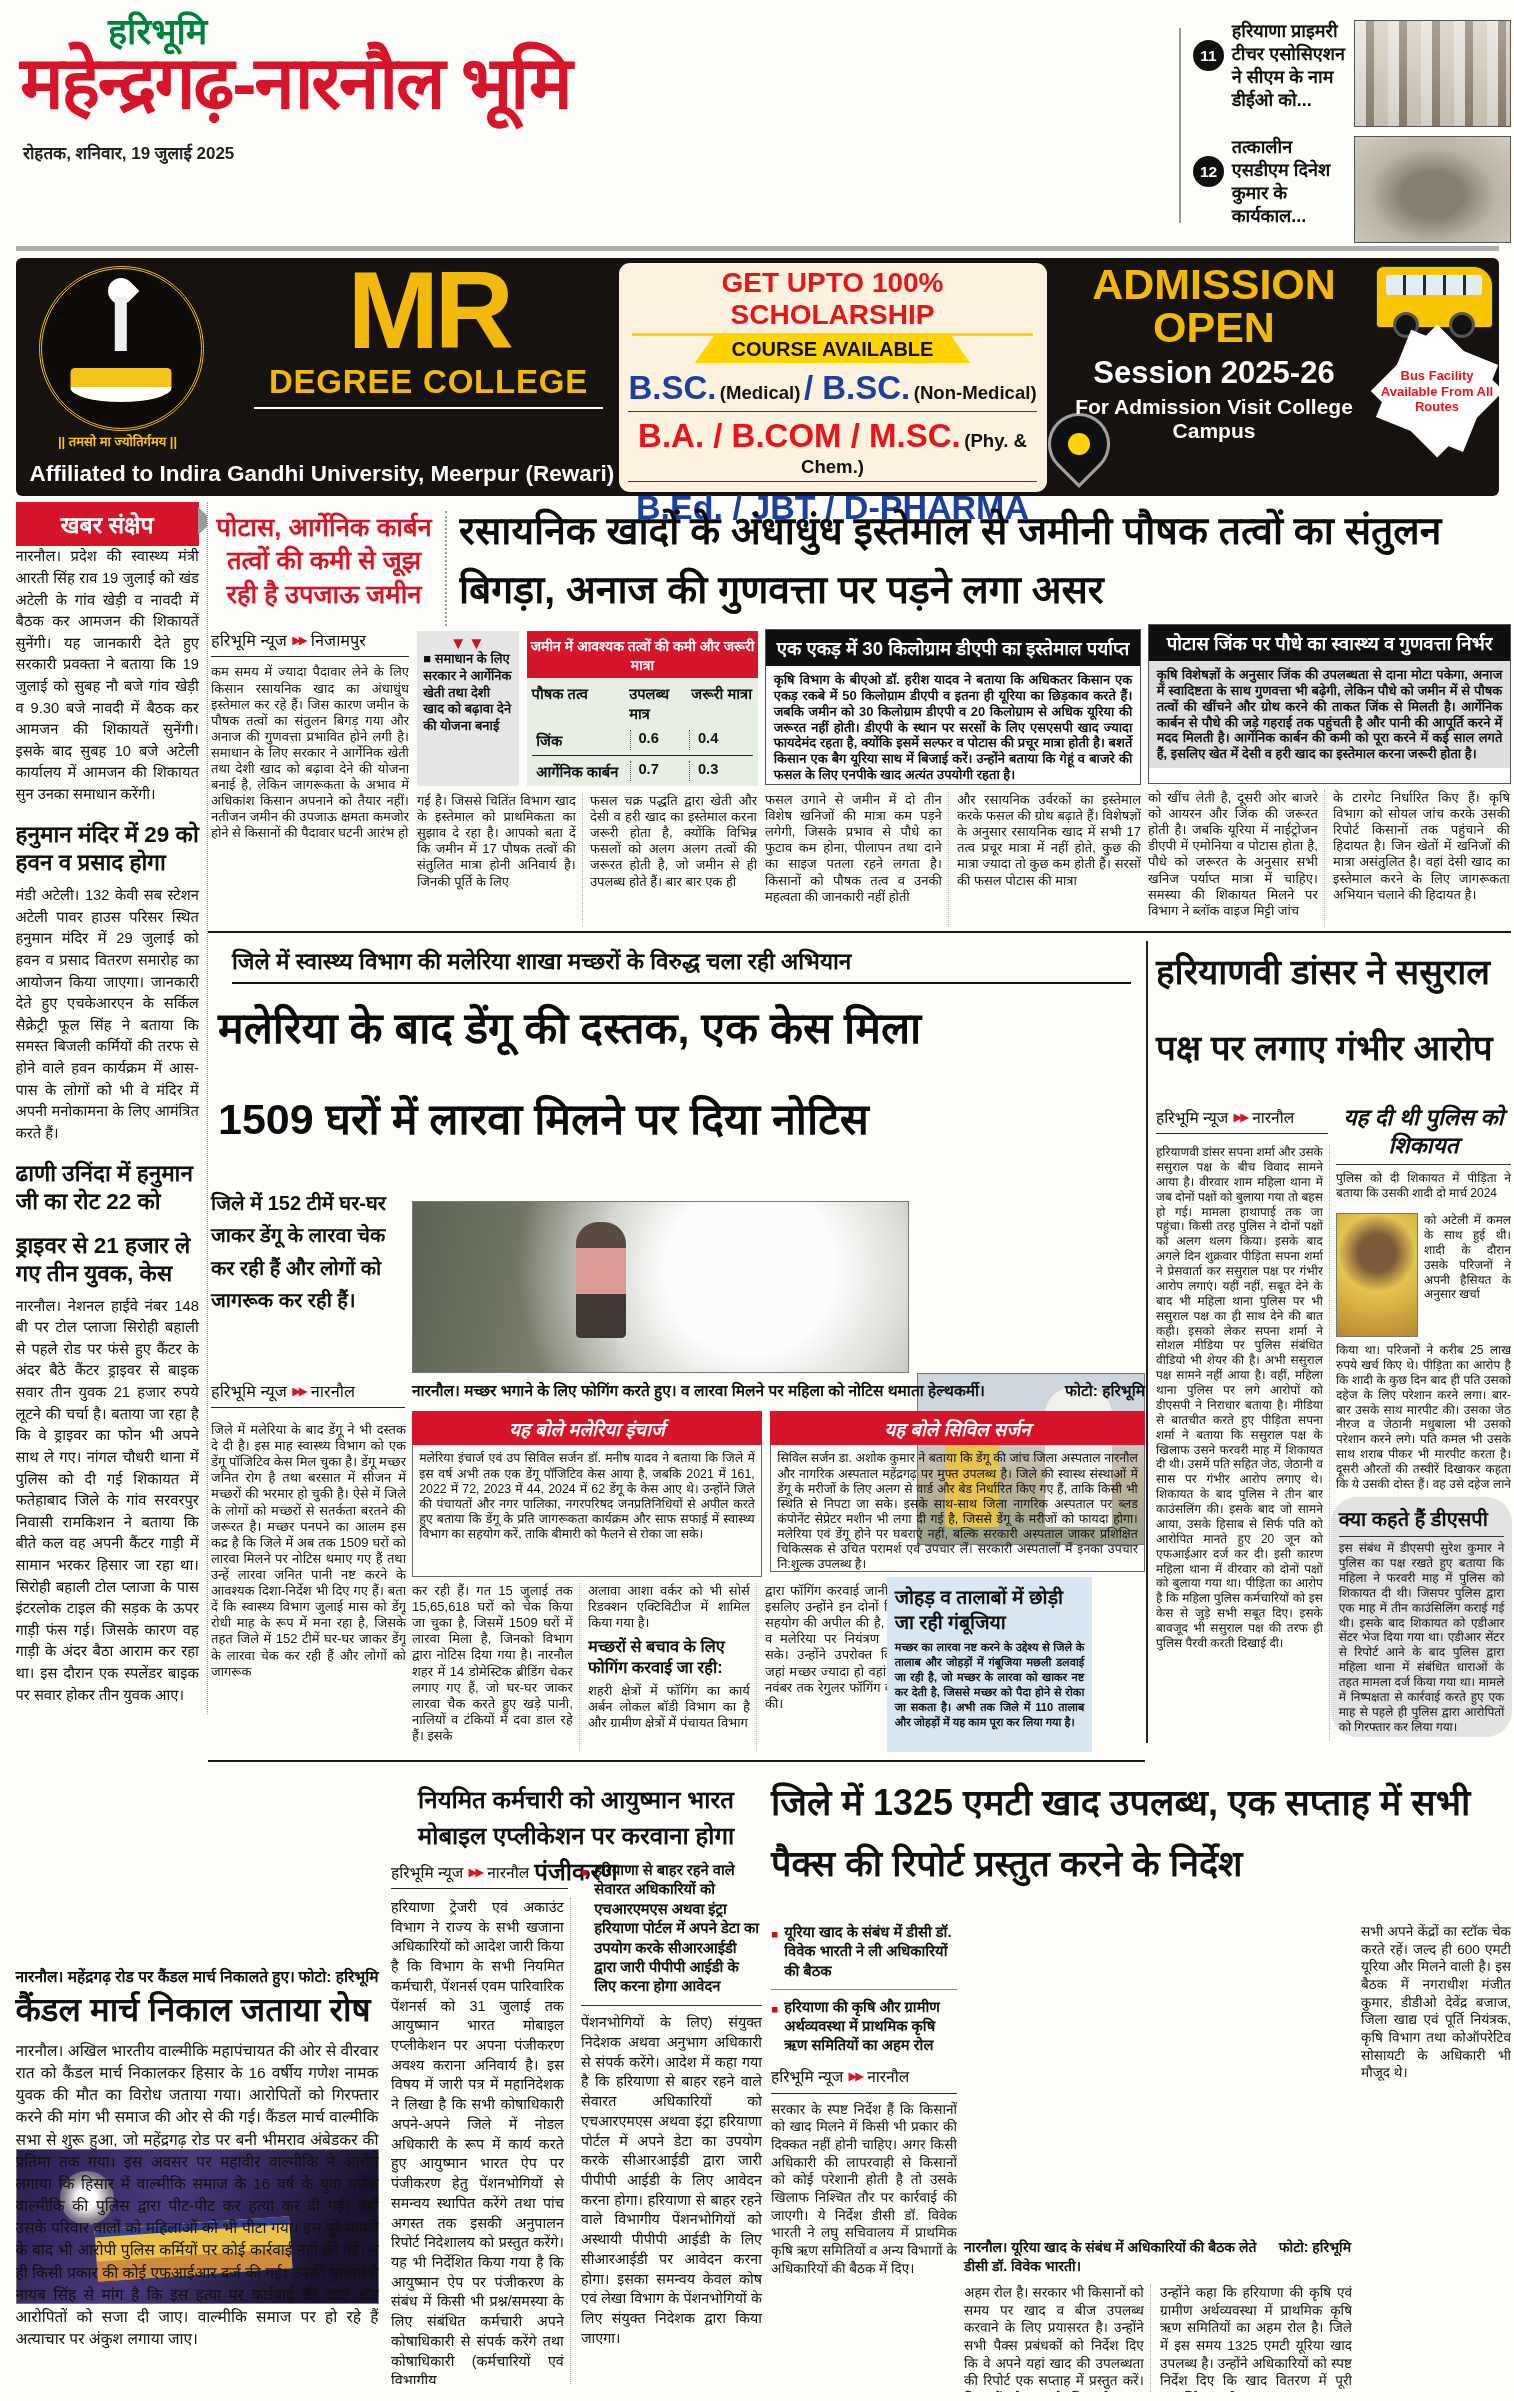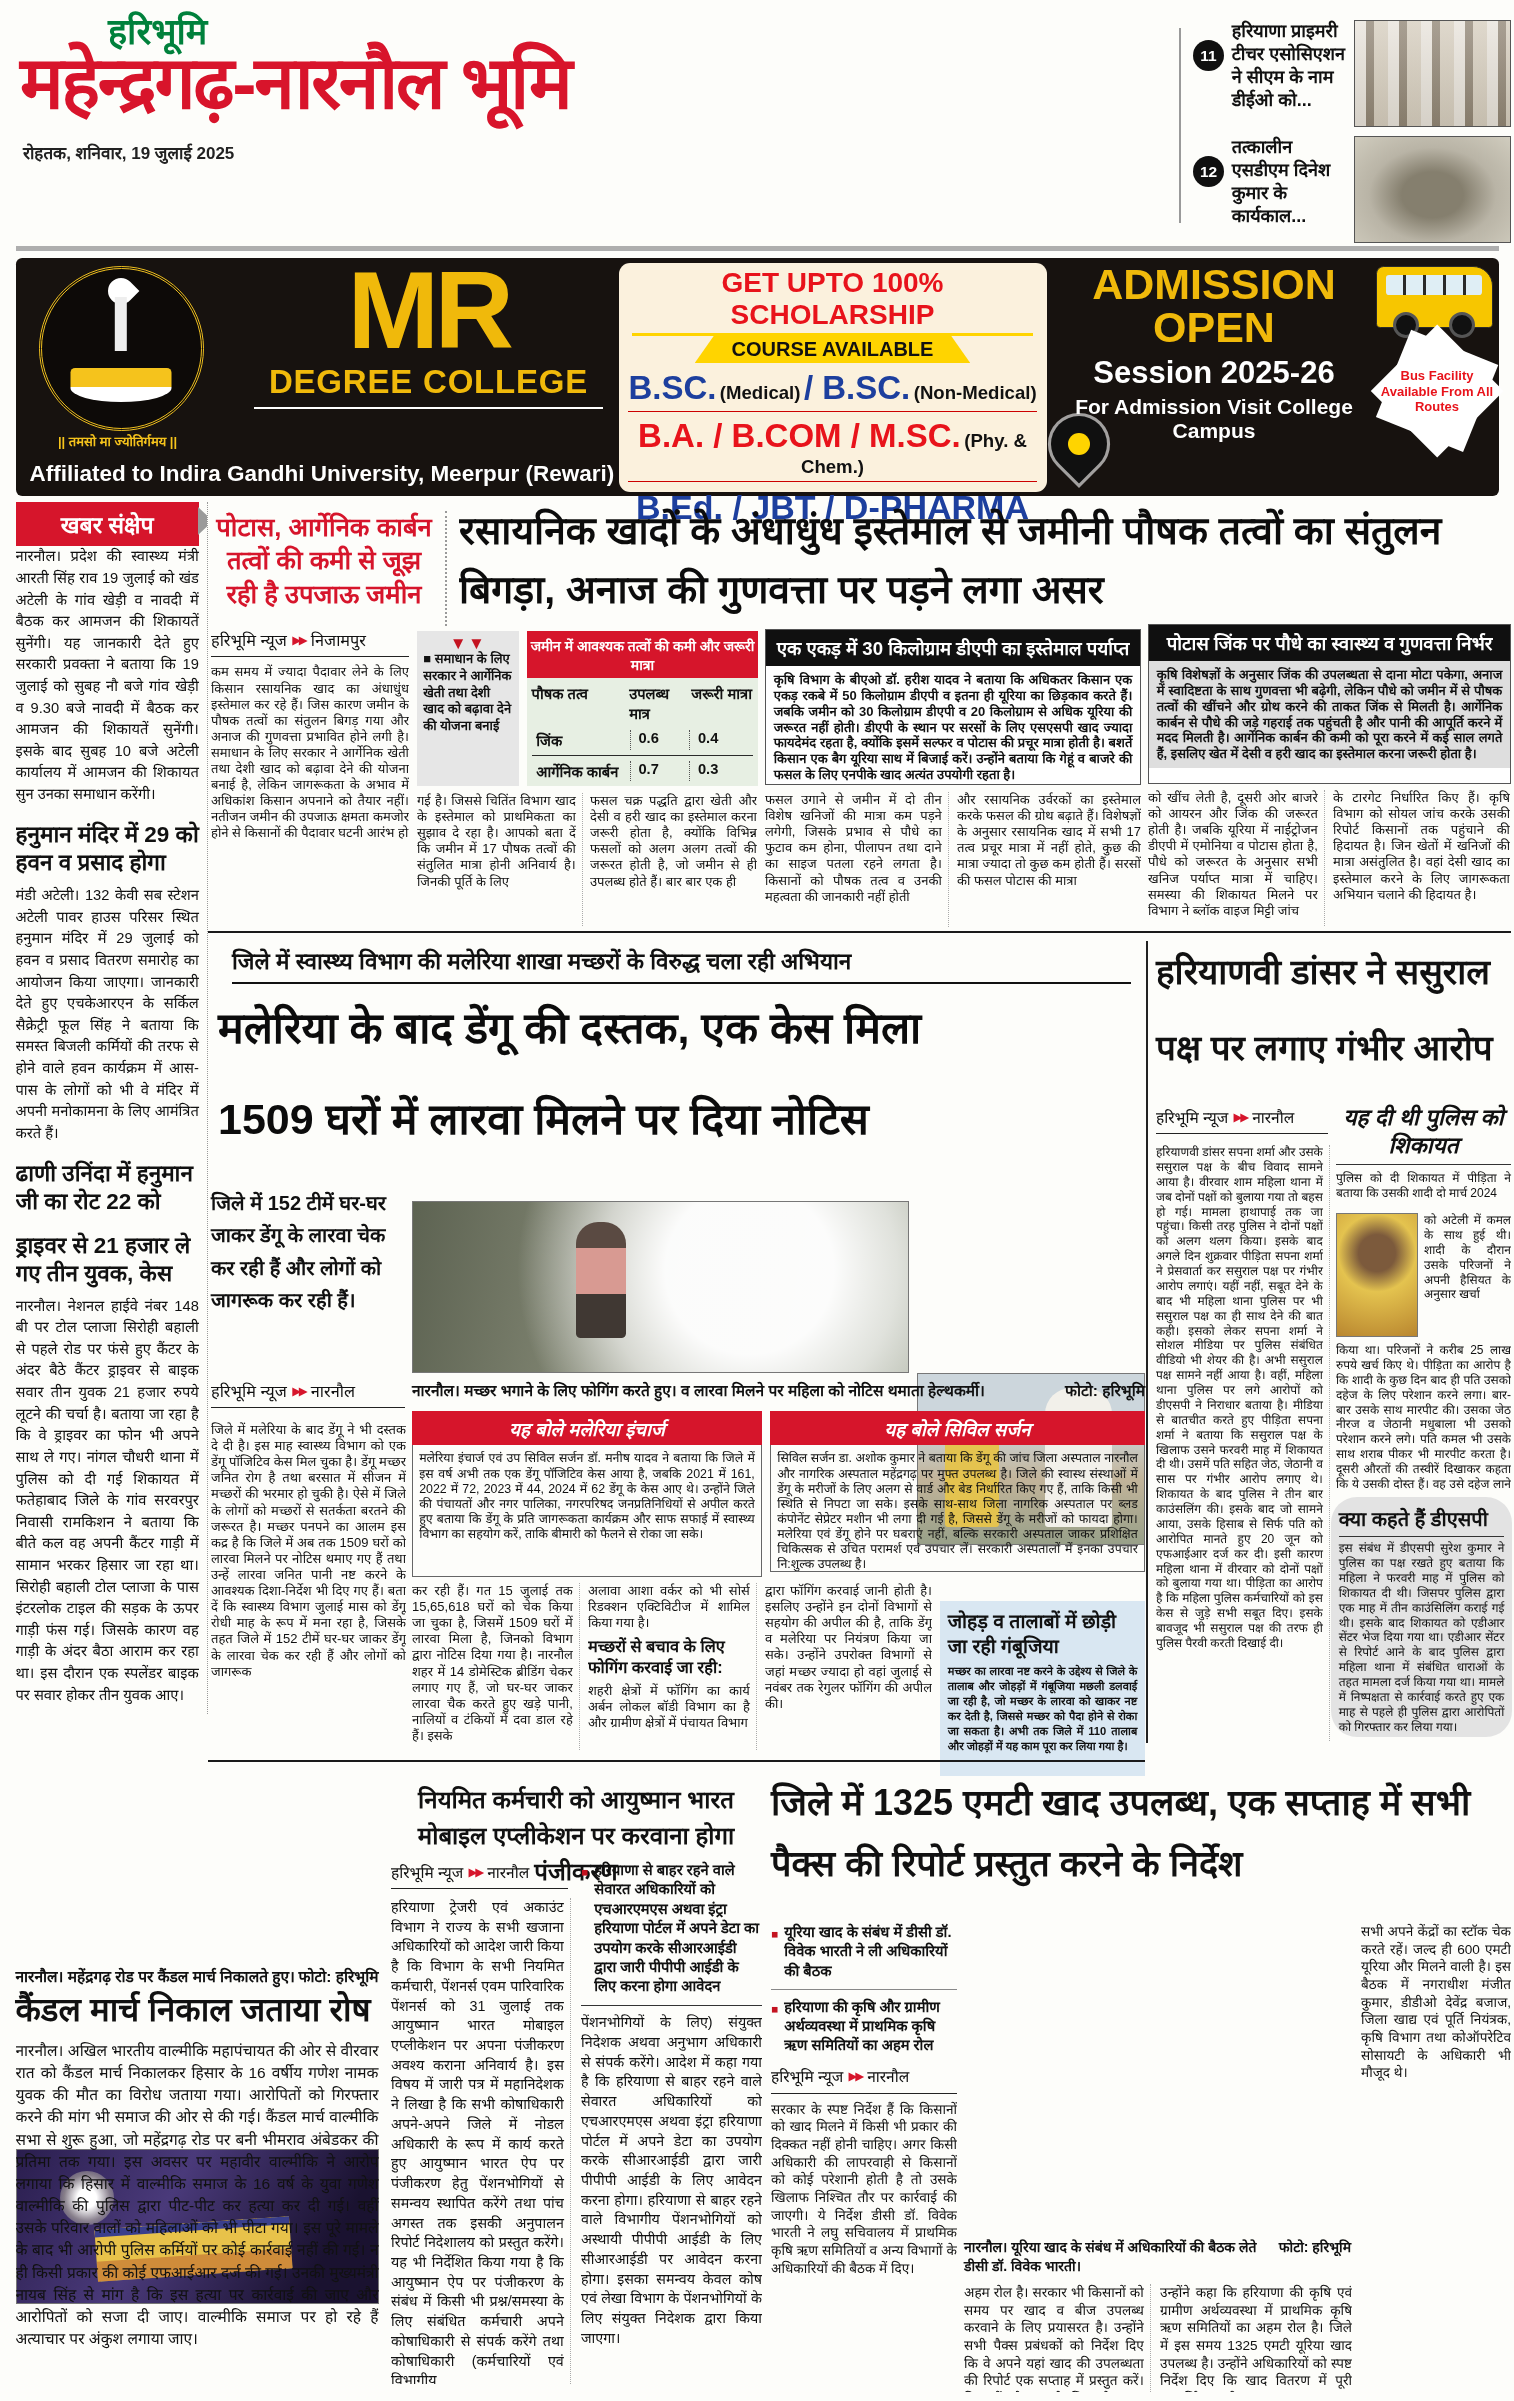--- a/index.html
+++ b/index.html
@@ -306,21 +306,21 @@
     <div class="qb clip" style="height:127px;">सिविल सर्जन डा. अशोक कुमार ने बताया कि डेंगू की जांच जिला अस्पताल नारनौल और नागरिक अस्पताल महेंद्रगढ़ पर मुफ्त उपलब्ध है। जिले की स्वास्थ संस्थाओं में डेंगू के मरीजों के लिए अलग से वार्ड और बेड निर्धारित किए गए हैं, ताकि किसी भी स्थिति से निपटा जा सके। इसके साथ-साथ जिला नागरिक अस्पताल पर ब्लड कंपोनेंट सेप्रेटर मशीन भी लगा दी गई है, जिससे डेंगू के मरीजों को फायदा होगा। मलेरिया एवं डेंगू होने पर घबराएं नहीं, बल्कि सरकारी अस्पताल जाकर प्रशिक्षित चिकित्सक से उचित परामर्श एवं उपचार लें। सरकारी अस्पतालों में इनका उपचार नि:शुल्क उपलब्ध है।</div>
   </div>
 
   <div class="abs bodytxt clip dotr" style="left:412px;top:1583px;width:168px;height:167px;">कर रही हैं। गत 15 जुलाई तक 15,65,618 घरों को चेक किया जा चुका है, जिसमें 1509 घरों में लारवा मिला है, जिनको विभाग द्वारा नोटिस दिया गया है। नारनौल शहर में 14 डोमेस्टिक ब्रीडिंग चेकर लगाए गए हैं, जो घर-घर जाकर लारवा चैक करते हुए खड़े पानी, नालियों व टंकियों में दवा डाल रहे हैं। इसके</div>
   <div class="abs clip dotr" style="left:588px;top:1583px;width:169px;height:167px;">
     <div class="bodytxt">अलावा आशा वर्कर को भी सोर्स रिडक्शन एक्टिविटीज में शामिल किया गया है।</div>
     <div class="subhead">मच्छरों से बचाव के लिए फोगिंग करवाई जा रही:</div>
     <div class="bodytxt">शहरी क्षेत्रों में फॉगिंग का कार्य अर्बन लोकल बॉडी विभाग का है और ग्रामीण क्षेत्रों में पंचायत विभाग</div>
   </div>
   <div class="abs bodytxt clip" style="left:765px;top:1583px;width:167px;height:167px;">द्वारा फॉगिंग करवाई जानी होती है। इसलिए उन्होंने इन दोनों विभागों से सहयोग की अपील की है, ताकि डेंगू व मलेरिया पर नियंत्रण किया जा सके। उन्होंने उपरोक्त विभागों से जहां मच्छर ज्यादा हो वहां जुलाई से नवंबर तक रेगुलर फॉगिंग की अपील की।</div>
-  <div class="abs bluebox clip" style="left:940px;top:1577px;width:205px;height:175px;margin-top:24px;">
+  <div class="abs bluebox clip" style="left:887px;top:1577px;width:205px;height:175px;">
     <div class="bbt">जोहड़ व तालाबों में छोड़ी जा रही गंबूजिया</div>
     <div class="bbb">मच्छर का लारवा नष्ट करने के उद्देश्य से जिले के तालाब और जोहड़ों में गंबूजिया मछली डलवाई जा रही है, जो मच्छर के लारवा को खाकर नष्ट कर देती है, जिससे मच्छर को पैदा होने से रोका जा सकता है। अभी तक जिले में 110 तालाब और जोहड़ों में यह काम पूरा कर लिया गया है।</div>
   </div>
 
   <div class="abs hrule" style="left:208px;top:1760px;width:937px;height:2.3px;"></div>
 
   <div class="abs vline" style="left:1146px;top:941px;width:1.5px;height:802px;"></div>
   <div class="abs hl-m" style="left:1156px;top:954px;width:355px;">हरियाणवी डांसर ने ससुराल</div>
   <div class="abs hl-m" style="left:1156px;top:1030px;width:355px;">पक्ष पर लगाए गंभीर आरोप</div>
   <div class="abs" style="left:1156px;top:1106px;width:172px;">

